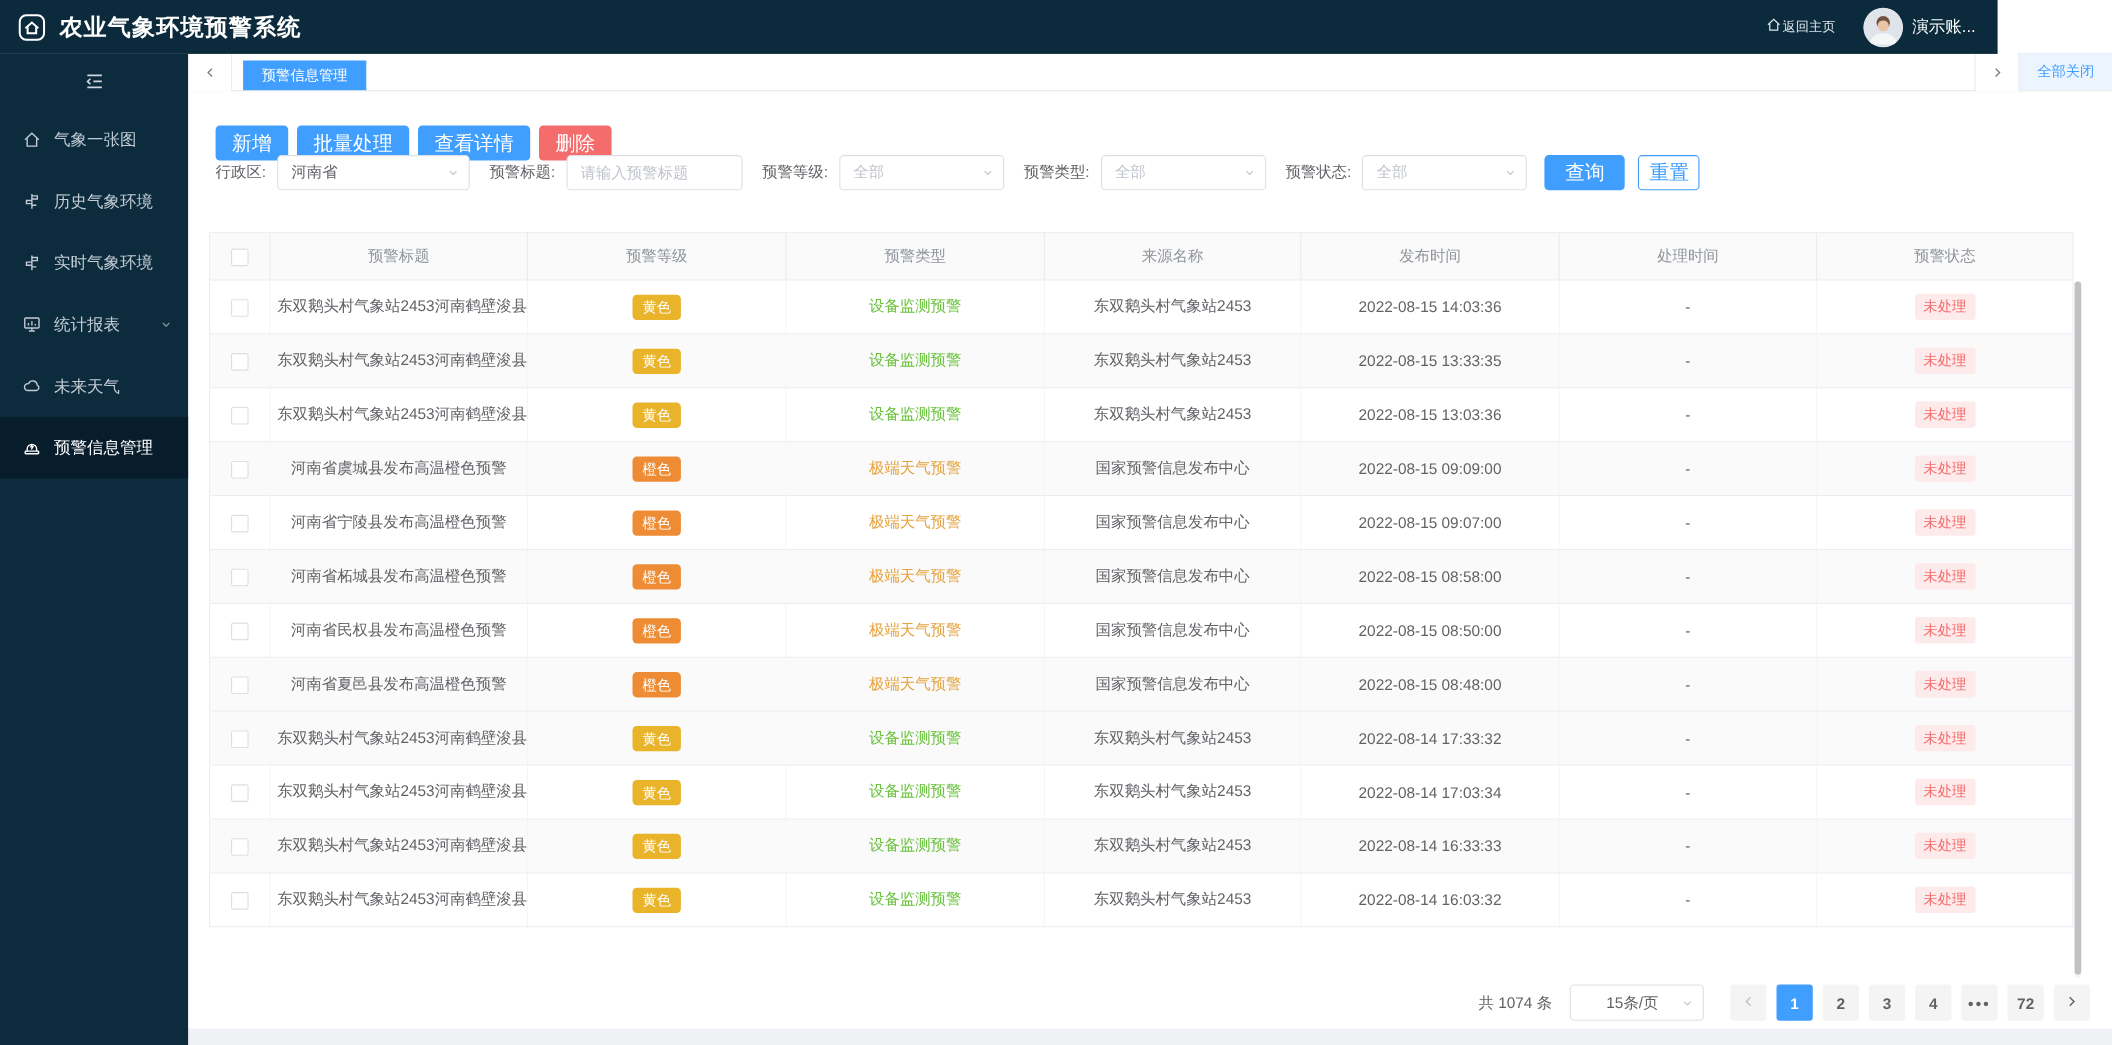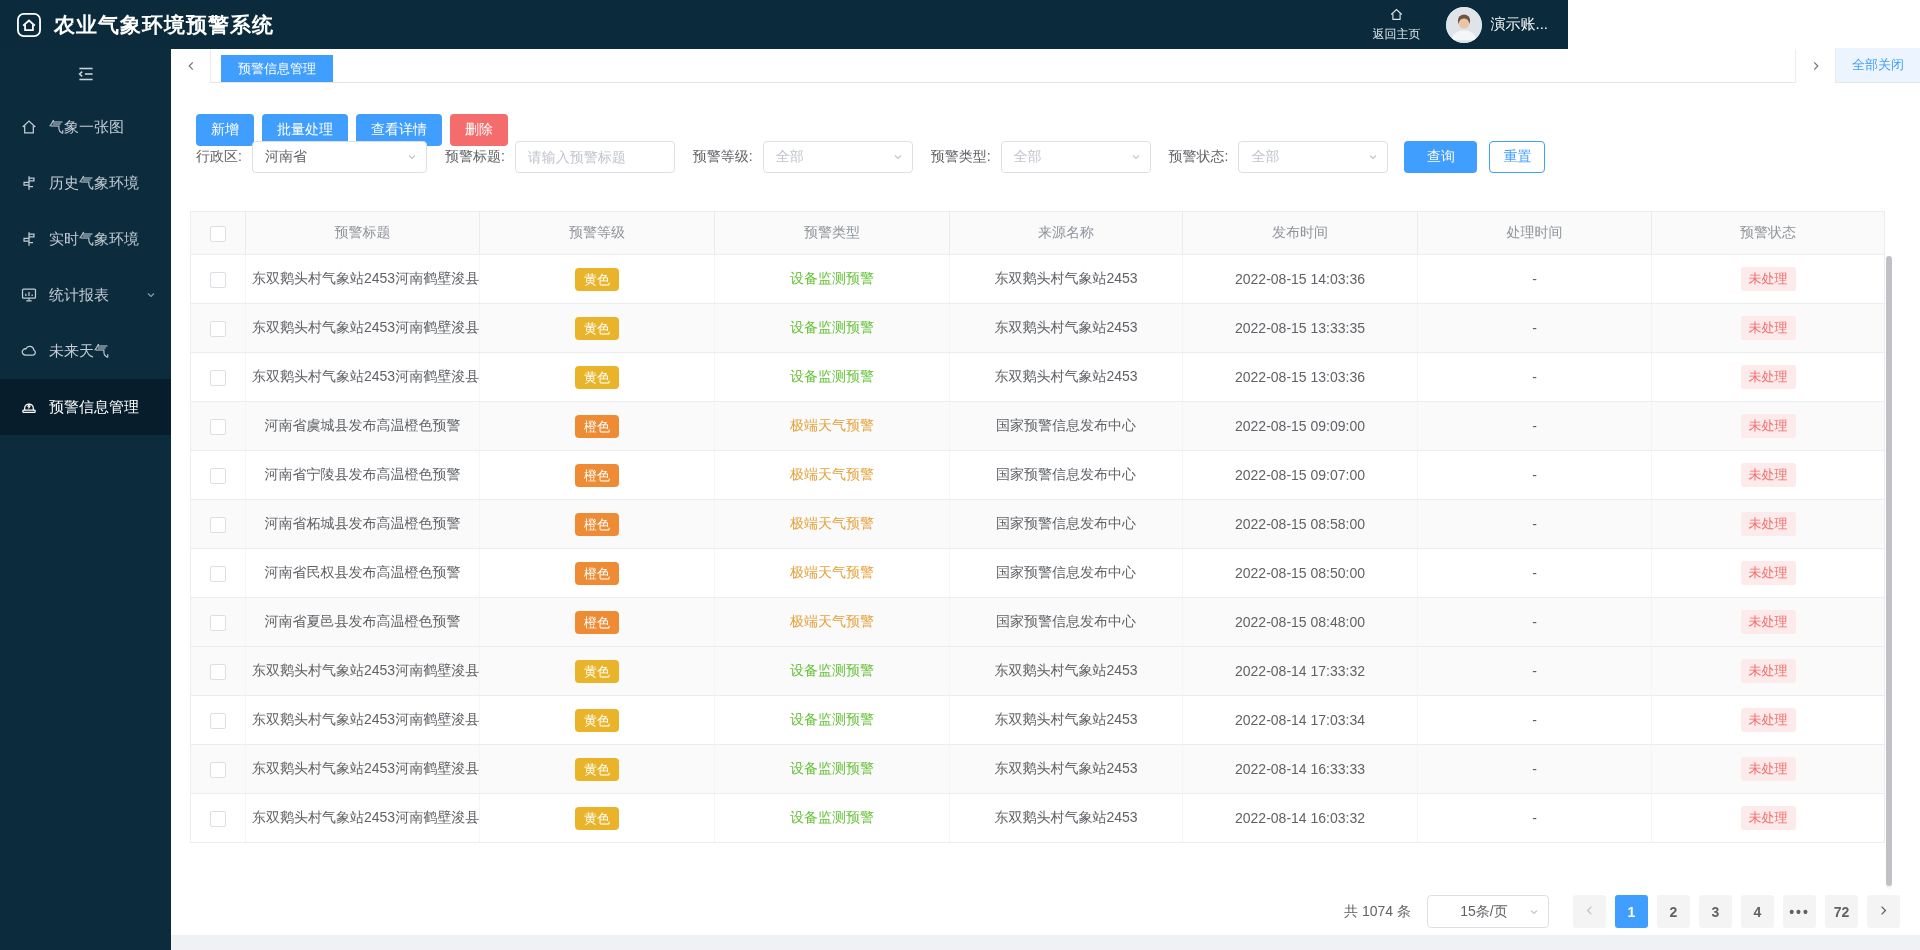--- a/index.html
+++ b/index.html
@@ -1,25 +1,25 @@
 <!DOCTYPE html>
 <html><head>
 <meta charset="utf-8">
 <style>
   * { box-sizing: border-box; margin: 0; padding: 0; }
   html,body { width:1920px; height:950px; overflow:hidden;
     font-family:"Liberation Sans","DejaVu Sans",sans-serif; background:#fff; }
 
   
-  .app-header { position:absolute; left:0; top:0; width:1568px; height:49px;
+  .app-header { position:absolute; left:0; top:0; width:1816px; height:49px;
     background:#0b2a3c; display:flex; align-items:center; color:#fff; z-index:30; }
   .logo { margin:0 12px 0 16px; display:flex; align-items:center; color:#fff; }
   .app-title { font-size:21px; font-weight:bold; letter-spacing:1px; }
   .header-right { margin-left:auto; display:flex; align-items:center; padding-right:20px; }
-  .home-link { display:flex; flex-direction:column; align-items:center; color:#dde6ec;
+  .home-link { display:flex; flex-direction:row; align-items:center; color:#dde6ec;
     font-size:12px; margin-right:26px; cursor:pointer; line-height:1.3; }
   .avatar { width:36px; height:36px; border-radius:50%; overflow:hidden; background:#dfe4ea;
     margin-right:8px; flex:none; }
   .username { font-size:15px; color:#fff; white-space:nowrap; }
 
   
   .sidebar { position:absolute; left:0; top:49px; width:171px; height:901px;
     background:#0c2b3d; z-index:20; }
   .collapse { height:50px; display:flex; align-items:center; justify-content:center; color:#cdd6dd; cursor:pointer; }
   .menu-item { height:56px; display:flex; align-items:center; padding-left:20px;
@@ -41,21 +41,21 @@
   .tab-spacer { flex:1; }
   .close-all { height:34px; display:flex; align-items:center; padding:0 16px;
     background:#ecf5ff; color:#409eff; font-size:13px; border-left:1px solid #ececec; cursor:pointer; }
 
   
   .content { position:absolute; left:171px; top:83px; width:1749px; height:867px; background:#fff; }
   .bottom-strip { position:absolute; left:0; bottom:0; width:100%; height:15px; background:#eff1f4; }
 
   .toolbar { position:absolute; left:25px; top:31px; display:flex; gap:8px; }
   .btn { height:32px; padding:0 15px; border:none; border-radius:4px; color:#fff;
-    font-size:14px; cursor:pointer; font-family:Liberation Serif, serif; }
+    font-size:18px; cursor:pointer; font-family:Liberation Serif, serif; }
   .btn.primary { background:#409eff; }
   .btn.danger  { background:#f56c6c; }
 
   .filters { position:absolute; left:25px; top:58px; display:flex; align-items:center;
     font-size:14px; color:#606266; }
   .flabel { margin:0 10px 0 18px; white-space:nowrap; }
   .flabel:first-child { margin-left:0; }
   .sel { height:32px; border:1px solid #dcdfe6; border-radius:4px; background:#fff;
     display:flex; align-items:center; padding:0 8px 0 12px; cursor:pointer; }
   .sel .val { flex:1; font-size:14px; color:#606266; }

